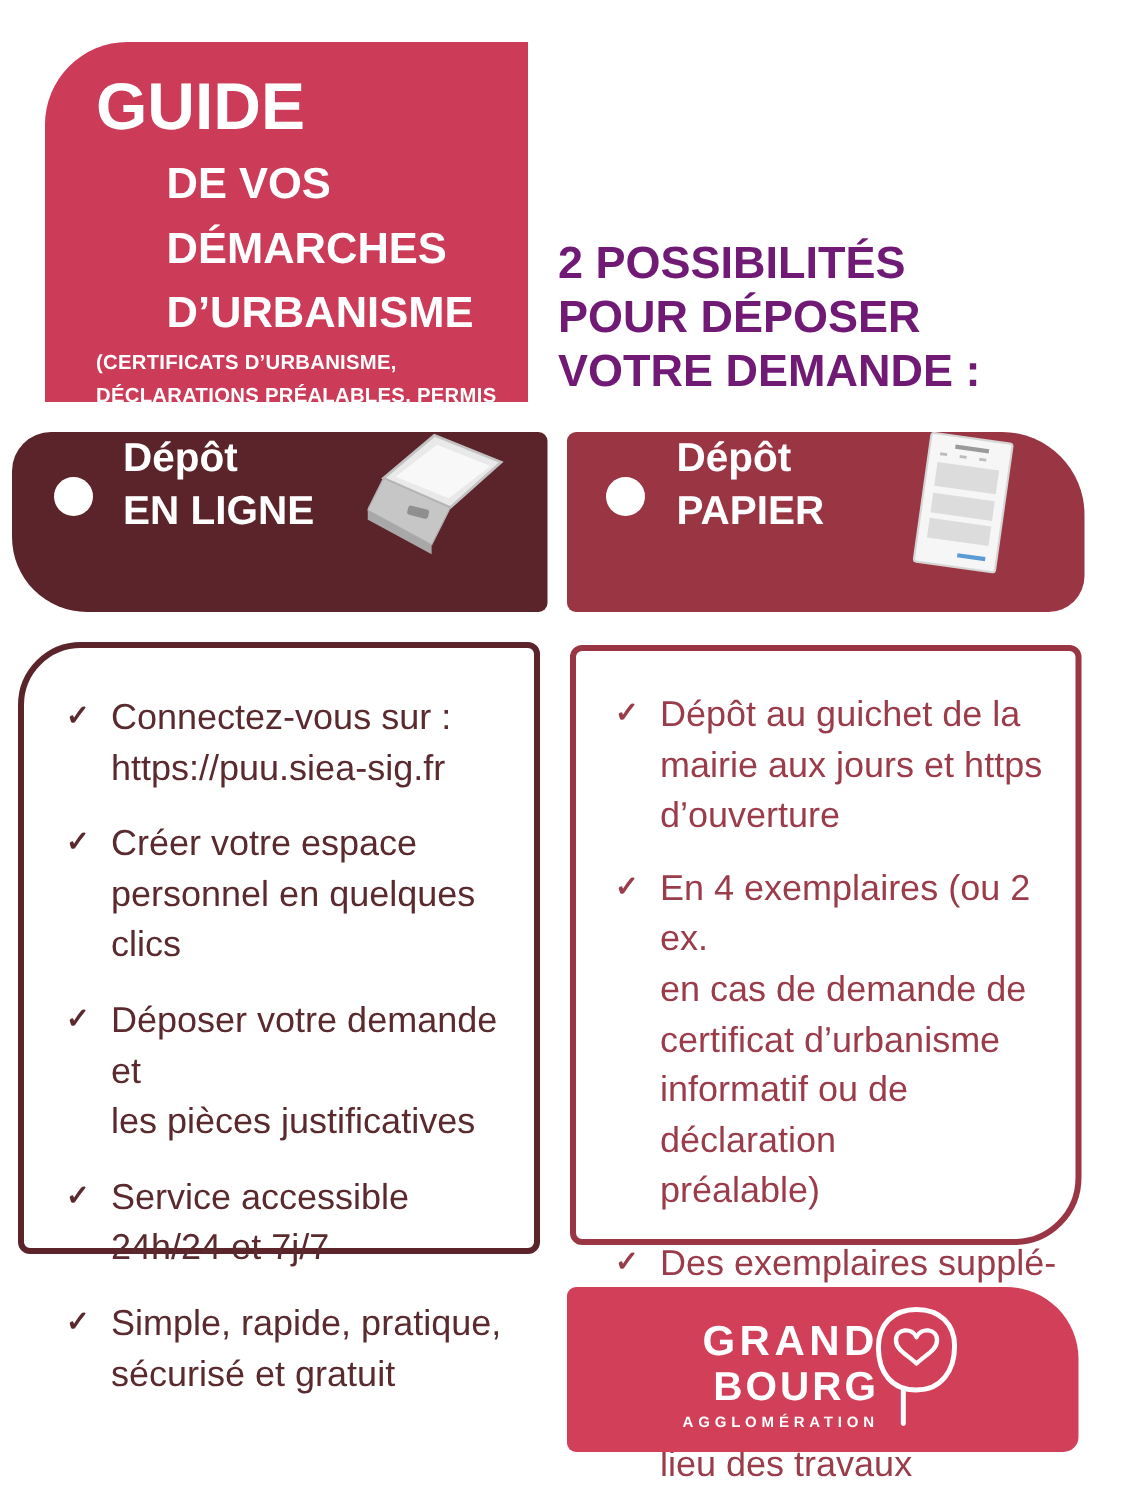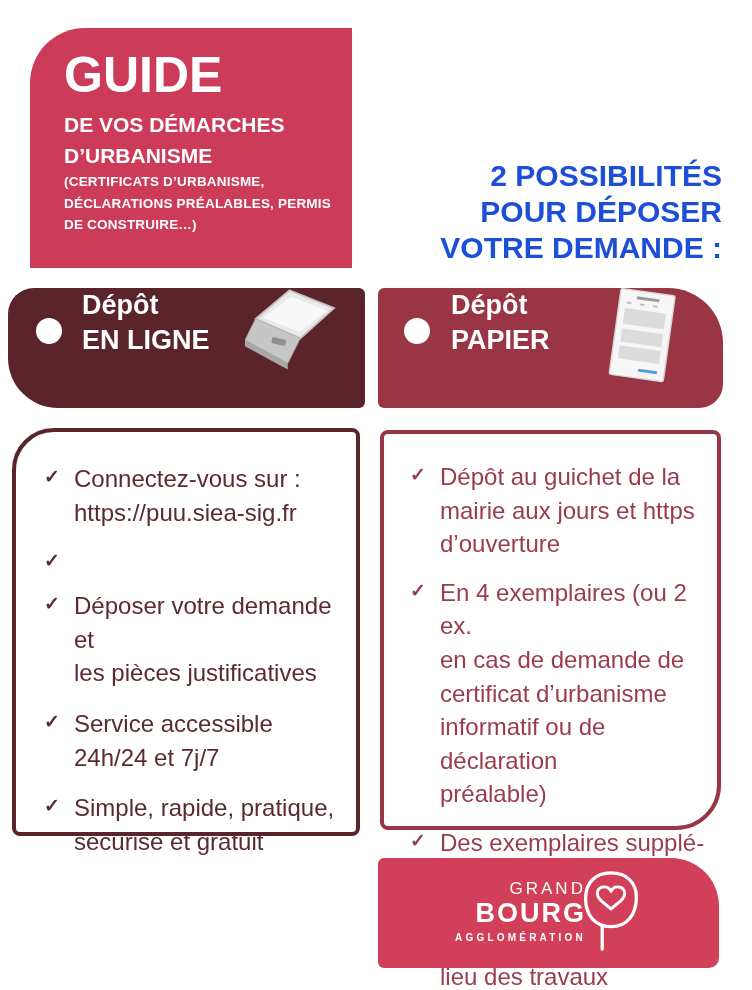--- a/index.html
+++ b/index.html
@@ -2,27 +2,27 @@
 <html><head>
 <meta charset="utf-8">
 <style>
   html,body{margin:0;padding:0;background:#ffffff;}
   body{width:752px;height:990px;position:relative;font-family:"Liberation Sans",sans-serif;overflow:hidden;}
   .pre{white-space:pre-line;}
 
   
   .title-block{position:absolute;left:30px;top:28px;width:322px;height:240px;background:#cc3b58;
     border-radius:55px 0 0 0;box-sizing:border-box;padding:14px 16px 0 34px;color:#fff;}
-  .title-main{font-size:50px;font-weight:bold;line-height:1.1;margin:6px 0 6px 0;}
-  .title-sub{font-size:21px;font-weight:bold;line-height:1.48;}
+  .title-main{font-size:44px;font-weight:bold;line-height:1.1;margin:6px 0 6px 0;}
+  .title-sub{font-size:29px;font-weight:bold;line-height:1.48;margin-left:47px;}
   .title-note{font-size:13.5px;font-weight:bold;line-height:1.6;letter-spacing:.2px;}
 
   
-  .intro-heading{position:absolute;left:372px;top:158px;width:350px;color:#1d4ed8;
-    font-size:30px;font-weight:bold;line-height:1.2;text-align:right;}
+  .intro-heading{position:absolute;left:372px;top:158px;width:350px;color:#701a75;
+    font-size:30px;font-weight:bold;line-height:1.2;}
 
   
   .col-header{position:absolute;height:120px;display:flex;align-items:flex-start;color:#fff;}
   .col-header .bullet{width:26px;height:26px;border-radius:50%;background:#fff;flex:none;
     align-self:flex-start;margin-top:30px;}
   .hdr-text{font-size:27px;font-weight:bold;line-height:1.3;}
   .hdr-online{left:8px;top:288px;width:357px;background:#5a242a;border-radius:26px 6px 6px 50px;}
   .hdr-online .bullet{margin-left:28px;}
   .hdr-online .hdr-text{margin-left:20px;}
   .hdr-paper{left:378px;top:288px;width:345px;background:#9a3544;border-radius:6px 55px 24px 6px;}
@@ -41,21 +41,21 @@
   .box-online .check-item{margin-bottom:17px;}
   .box-paper .check-item{margin-bottom:15px;}
   .check{flex:none;font-size:19px;font-weight:bold;width:18px;margin-right:12px;margin-top:3px;}
   .item-text{font-size:24px;line-height:1.4;}
 
   
   .logo-block{position:absolute;left:378px;top:858px;width:341px;height:110px;background:#d23f58;
     border-radius:6px 48px 10px 6px;display:flex;align-items:center;justify-content:center;}
   .logo{display:flex;align-items:flex-start;}
   .logo-text{text-align:right;color:#fff;margin-top:10px;}
-  .logo-l1{font-size:17px;font-weight:normal;letter-spacing:3px;line-height:1;}
+  .logo-l1{font-size:28px;font-weight:bold;letter-spacing:3px;line-height:1;}
   .logo-l2{font-size:27px;font-weight:bold;letter-spacing:2px;line-height:1;margin-top:3px;}
   .logo-l3{font-size:10px;font-weight:bold;letter-spacing:3.2px;line-height:1;margin-top:6px;}
   .logo-glyph{margin-left:-6px;}
 </style>
 </head>
 <body>
 
 <div class="title-block">
   <div class="title-main">GUIDE</div>
   <div class="title-sub pre">DE VOS DÉMARCHES
@@ -110,20 +110,22 @@
 </div>
 
 <div class="check-box box-online">
   <div class="check-item">
     <span class="check">✓</span>
     <span class="item-text pre">Connectez-vous sur :
 https://puu.siea-sig.fr</span>
   </div>
   <div class="check-item">
     <span class="check">✓</span>
+    <span class="item-text pre">Créer votre espace
+personnel en quelques clics</span>
   </div>
   <div class="check-item">
     <span class="check">✓</span>
     <span class="item-text pre">Déposer votre demande et
 les pièces justificatives</span>
   </div>
   <div class="check-item">
     <span class="check">✓</span>
     <span class="item-text pre">Service accessible
 24h/24 et 7j/7</span>

